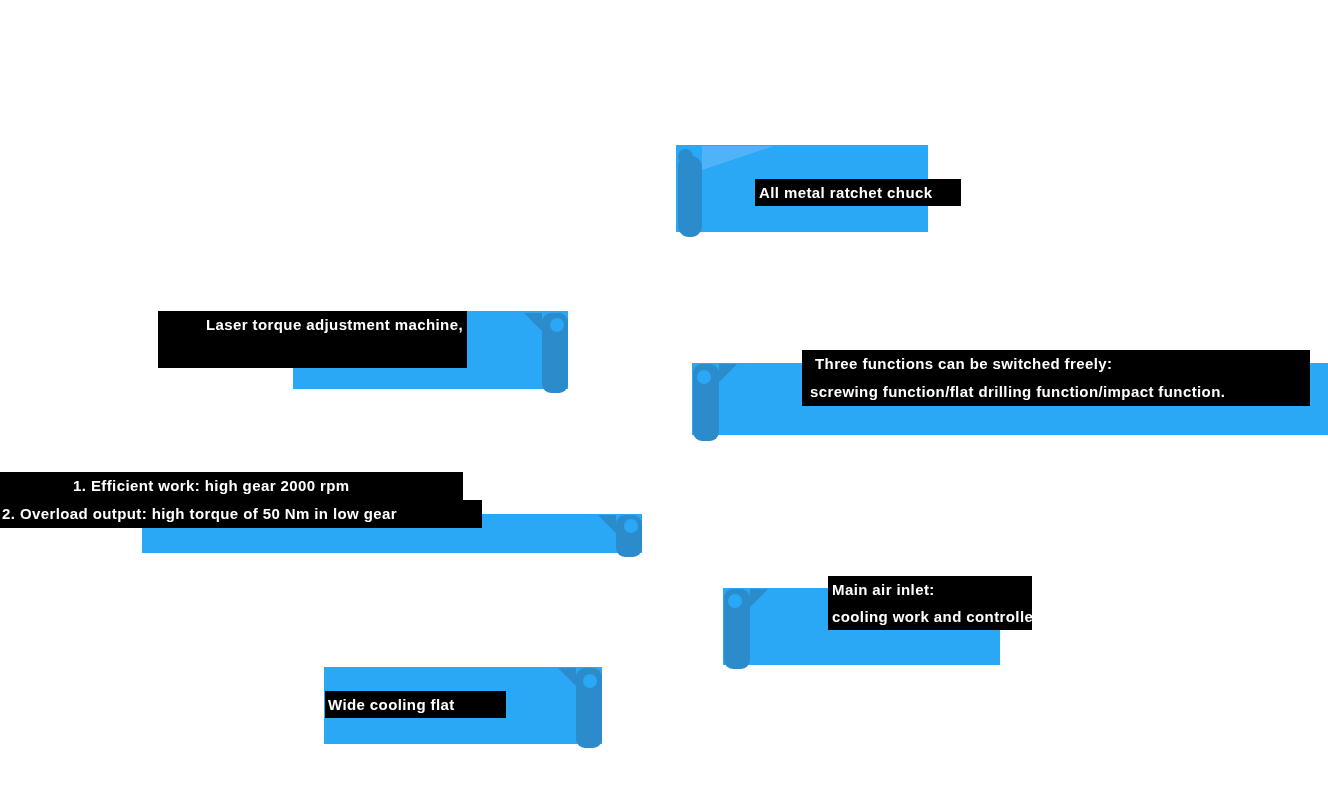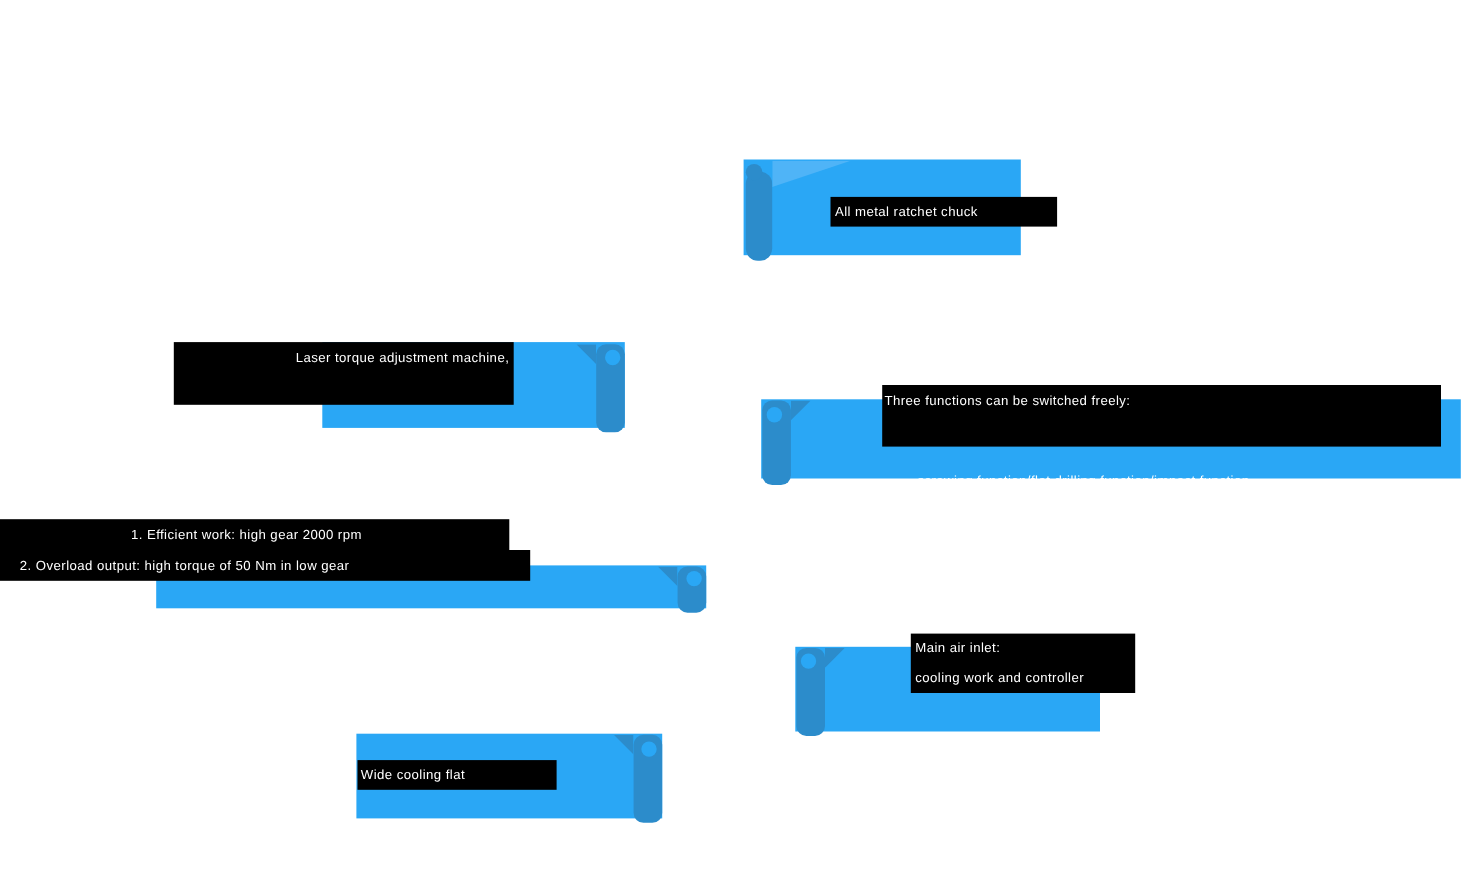--- a/index.html
+++ b/index.html
@@ -23,24 +23,25 @@
   .dot{border-radius:50%;width:15px;height:15px;}
   .dot.light{background:var(--banner);}
   .dot.dark{background:var(--pointer-dark);}
   .bevel{width:18px;height:18px;background:var(--pointer-dark);}
   .bevel.to-right{clip-path:polygon(0 0,100% 0,0 100%);}   
   .bevel.to-left{clip-path:polygon(0 0,100% 0,100% 100%);} 
   .fold{background:var(--fold-light);clip-path:polygon(0 0,100% 0,0 100%);}
   .label{
     background:var(--label-bg);
     color:var(--label-text);
-    font-size:12px;
+    font-size:15px;
     letter-spacing:0.4px;
     white-space:nowrap;
     overflow:visible;
+    font-weight:bold;
   }
   .label .ln{white-space:nowrap;}
   
   .c1-box {left:676px;top:145px;width:252px;height:87px;}
   .c1-bar {left:678px;top:156px;width:24px;height:81px;border-radius:11px;}
   .c1-dot {left:678px;top:149px;}
   .c1-fold{left:702px;top:146px;width:72px;height:24px;}
   .c1-label{left:755px;top:179px;width:206px;height:27px;line-height:27px;padding-left:4px;box-sizing:border-box;}
   
   .c2-box {left:293px;top:311px;width:275px;height:78px;}
@@ -48,31 +49,31 @@
   .c2-dot {left:550px;top:318px;width:14px;height:14px;}
   .c2-bevel{left:524px;top:313px;}
   .c2-label{left:158px;top:311px;width:309px;height:57px;text-align:right;padding-right:4px;box-sizing:border-box;}
   .c2-label .ln{line-height:28.5px;height:28.5px;margin-left:15px;}
   
   .c3-box {left:692px;top:363px;width:640px;height:72px;}
   .c3-bar {left:693px;top:364px;width:26px;height:77px;}
   .c3-dot {left:697px;top:370px;width:14px;height:14px;}
   .c3-bevel{left:719px;top:364px;}
   .c3-label{left:802px;top:350px;width:508px;height:56px;}
-  .c3-label .ln{line-height:28px;height:28px;padding-left:2px;}
-  .c3-label .ln.indent{padding-left:32px;margin-top:45px;}
+  .c3-label .ln{line-height:28px;height:28px;padding-left:13px;}
+  .c3-label .ln.indent{padding-left:8px;}
   
   .c4-box {left:142px;top:514px;width:500px;height:39px;}
   .c4-bar {left:616px;top:515px;width:26px;height:42px;}
   .c4-dot {left:624px;top:519px;width:14px;height:14px;}
   .c4-bevel{left:598px;top:515px;}
   .c4-l1{left:0;top:472px;width:463px;height:28px;line-height:28px;}
-  .c4-l1 .ln{display:inline-block;margin-left:119px;}
+  .c4-l1 .ln{display:inline-block;margin-left:73px;}
   .c4-l2{left:0;top:500px;width:482px;height:28px;line-height:28px;}
-  .c4-l2 .ln{display:inline-block;margin-left:18px;}
+  .c4-l2 .ln{display:inline-block;margin-left:2px;}
   
   .c5-box {left:723px;top:588px;width:277px;height:77px;}
   .c5-bar {left:724px;top:589px;width:26px;height:80px;}
   .c5-dot {left:728px;top:594px;width:14px;height:14px;}
   .c5-bevel{left:750px;top:589px;}
   .c5-label{left:828px;top:576px;width:204px;height:54px;}
   .c5-label .ln{line-height:27px;height:27px;padding-left:4px;}
   
   .c6-box {left:324px;top:667px;width:278px;height:77px;}
   .c6-bar {left:576px;top:668px;width:26px;height:80px;}

